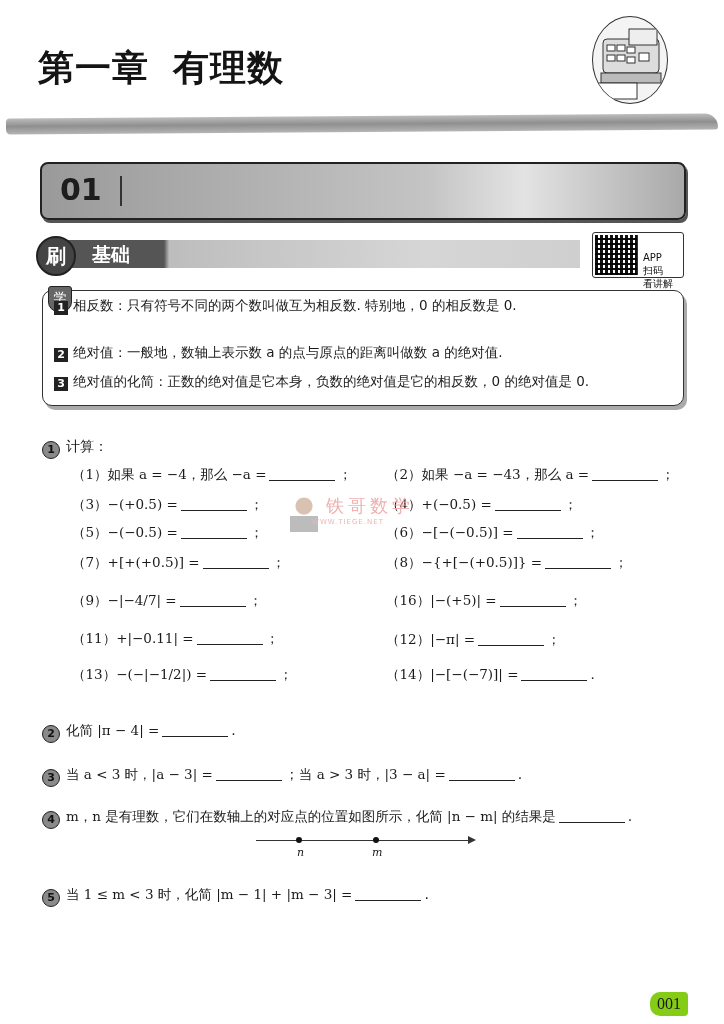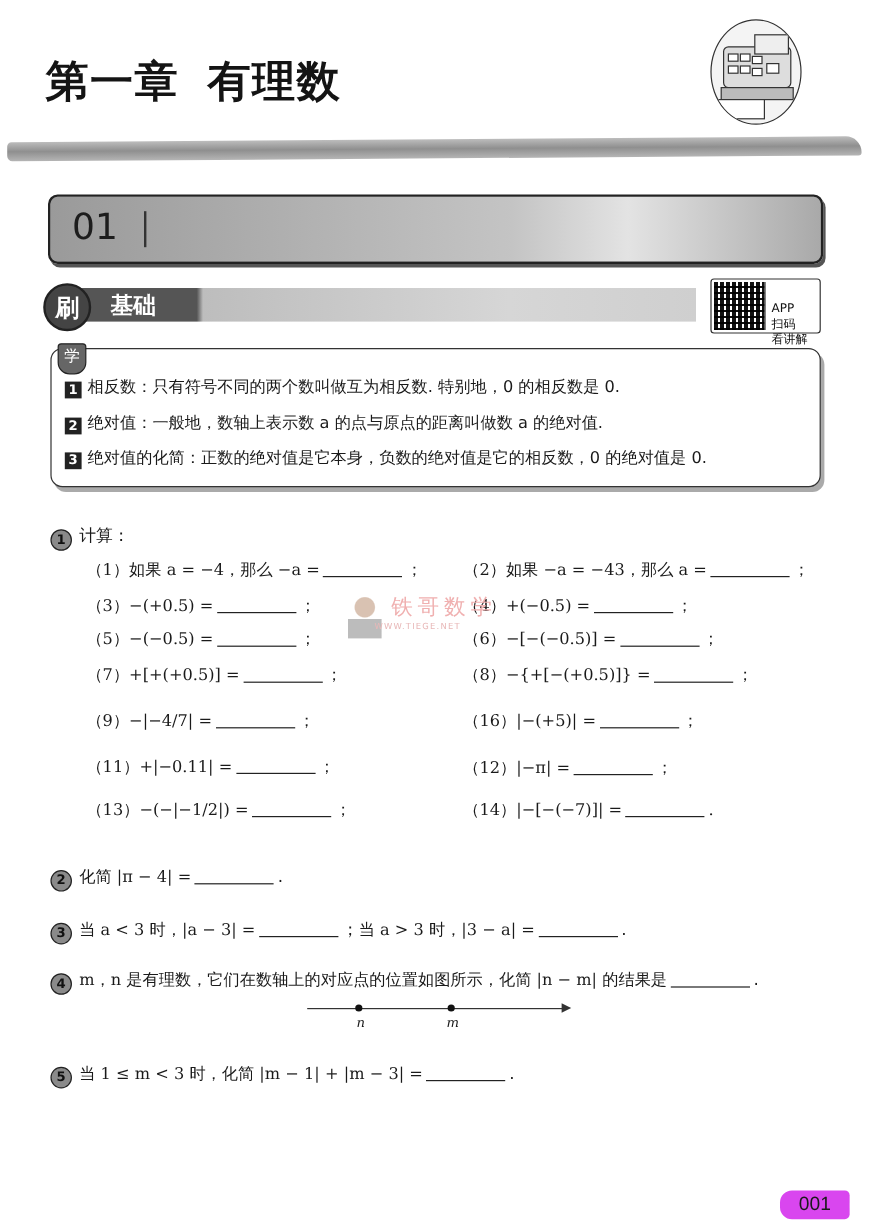--- a/index.html
+++ b/index.html
@@ -3,21 +3,21 @@
 <meta charset="utf-8">
 <style>
   html,body{margin:0;padding:0;background:#fff;}
   body{width:724px;height:1024px;position:relative;overflow:hidden;font-family:"DejaVu Serif","Liberation Serif",serif;color:#1a1a1a;}
   .abs{position:absolute;}
   .chapter-title{left:38px;top:44px;font-family:"DejaVu Sans",sans-serif;font-weight:bold;font-size:36px;letter-spacing:1px;color:#141414;}
   .chapter-title .gap{display:inline-block;width:24px;}
   .calc-icon{left:592px;top:16px;width:74px;height:86px;border-radius:50%;border:1.5px solid #333;background:#f4f4f4;overflow:hidden;}
   .brush{left:6px;top:116px;width:712px;height:16px;background:linear-gradient(180deg,#bdbdbd,#8f8f8f 50%,#b5b5b5);border-radius:8px 30px 6px 10px;transform:skewY(-0.4deg);}
   .section-bar{left:40px;top:162px;width:642px;height:54px;border:2px solid #222;border-radius:8px;background:linear-gradient(90deg,#9a9a9a,#c4c4c4 60%,#e3e3e3 75%,#a9a9a9);box-shadow:2px 3px 0 #555;}
-  .section-num{left:18px;top:8px;font-family:"DejaVu Sans",sans-serif;font-weight:normal;font-size:30px;color:#1d1d1d;}
+  .section-num{left:18px;top:8px;font-family:"DejaVu Sans",sans-serif;font-weight:bold;font-size:30px;color:#1d1d1d;}
   .section-sep{left:78px;top:12px;width:2px;height:30px;background:#333;}
   .section-title{left:100px;top:8px;font-family:"DejaVu Sans",sans-serif;font-weight:bold;font-size:28px;color:#1d1d1d;}
   .basic-bar{left:60px;top:240px;width:520px;height:28px;background:linear-gradient(90deg,#555 0%,#555 20%,#bdbdbd 21%,#d6d6d6 70%,#cfcfcf);}
   .basic-badge{left:36px;top:236px;width:36px;height:36px;border-radius:50%;background:#444;border:2px solid #222;color:#fff;font-family:"DejaVu Sans",sans-serif;font-weight:bold;font-size:20px;text-align:center;line-height:36px;}
   .basic-label{left:92px;top:242px;font-family:"DejaVu Sans",sans-serif;font-weight:bold;font-size:19px;color:#fff;}
   .qr-box{left:592px;top:232px;width:90px;height:44px;border:1.5px solid #333;border-radius:3px;background:#fff;display:flex;}
   .qr-code{width:42px;height:40px;margin:2px;background:
     repeating-linear-gradient(90deg,#111 0 3px,#fff 3px 5px),
     repeating-linear-gradient(0deg,#111 0 2px,#fff 2px 5px);background-blend-mode:multiply;border-right:1px solid #333;}
   .qr-text{font-family:"DejaVu Sans",sans-serif;font-size:10px;line-height:13px;padding:2px 3px;color:#111;margin-top:16px;}
@@ -29,21 +29,21 @@
   .q-line{left:42px;font-size:14px;white-space:nowrap;font-family:"DejaVu Sans",sans-serif;}
   .sub{font-size:13.5px;white-space:nowrap;font-family:"DejaVu Serif",serif;}
   .blank{display:inline-block;border-bottom:1px solid #222;width:66px;height:14px;vertical-align:-2px;margin:0 3px;}
   .wm{left:290px;top:494px;font-family:"DejaVu Serif",serif;font-size:18px;color:#f0b0b0;letter-spacing:4px;}
   .wm-url{left:312px;top:518px;font-size:7px;color:#e8b8b8;letter-spacing:1px;font-family:"DejaVu Sans",sans-serif;}
   .wm-person{left:290px;top:496px;width:28px;height:36px;background:radial-gradient(circle at 50% 28%,#d9c2b2 0 8px,transparent 9px),linear-gradient(180deg,transparent 55%,#bcbcbc 55%);}
   .axis{left:256px;top:840px;width:214px;height:1px;background:#333;}
   .axis-arrow{left:468px;top:836px;width:0;height:0;border-left:8px solid #333;border-top:4px solid transparent;border-bottom:4px solid transparent;}
   .dot{width:6px;height:6px;border-radius:50%;background:#111;top:837px;}
   .dot-label{top:846px;font-style:italic;font-size:11px;}
-  .page-num{left:650px;top:992px;width:58px;height:24px;background:#d946ef;border-radius:10px 4px 4px 10px;font-family:Liberation Sans, sans-serif;font-size:16px;text-align:center;line-height:24px;color:#1a1a1a;}
+  .page-num{left:650px;top:992px;width:38px;height:24px;background:#84cc16;border-radius:10px 4px 4px 10px;font-family:Liberation Serif, serif;font-size:16px;text-align:center;line-height:24px;color:#1a1a1a;}
 </style>
 </head>
 <body>
 
 <div class="abs chapter-title">
   <span>第一章</span><span class="gap"></span><span>有理数</span>
 </div>
 <div class="abs calc-icon">
   <svg width="74" height="86" viewBox="0 0 74 86">
     <rect x="10" y="22" width="56" height="34" rx="4" fill="#ddd" stroke="#333"></rect>
@@ -76,21 +76,21 @@
   <div class="qr-code"></div>
   <div class="qr-text">
     <div>APP</div>
     <div>扫码</div>
     <div>看讲解</div>
   </div>
 </div>
 
 <div class="abs learn-box"></div>
 <div class="abs learn-tag">学</div>
-<div class="abs learn-item" style="top:314px">
+<div class="abs learn-item" style="top:297px">
   <span class="num-sq">1</span><span>相反数：只有符号不同的两个数叫做互为相反数. 特别地，0 的相反数是 0.</span>
 </div>
 <div class="abs learn-item" style="top:344px">
   <span class="num-sq">2</span><span>绝对值：一般地，数轴上表示数 a 的点与原点的距离叫做数 a 的绝对值.</span>
 </div>
 <div class="abs learn-item" style="top:373px">
   <span class="num-sq">3</span><span>绝对值的化简：正数的绝对值是它本身，负数的绝对值是它的相反数，0 的绝对值是 0.</span>
 </div>
 
 <div class="abs q-line" style="top:438px">

